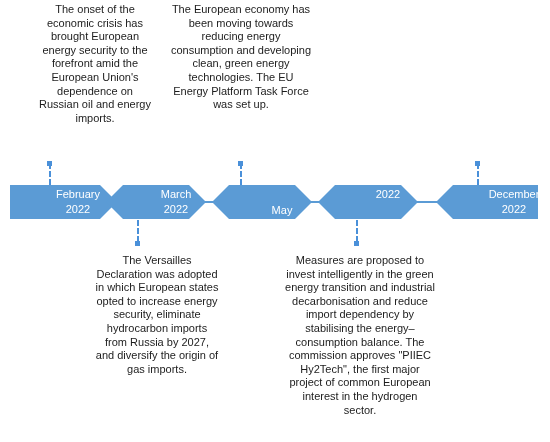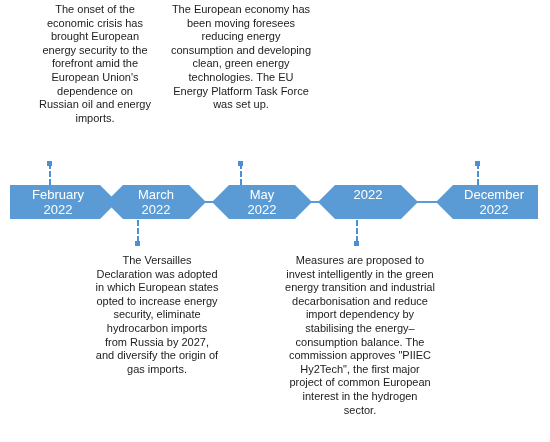--- a/index.html
+++ b/index.html
@@ -42,24 +42,25 @@
     top: 185px;
     width: 528px;
     height: 34px;
   }
   #timeline svg { display: block; }
 
   .hex-label {
     position: absolute;
     text-align: center;
     color: #ffffff;
-    font-size: 13px;
+    font-size: 11px;
     line-height: 15px;
     font-family: "Liberation Sans", sans-serif;
     pointer-events: none;
+    padding-left: 20px;
   }
 
   
   .connector {
     position: absolute;
     width: 0;
     border-left: 2px dashed #4A90D9;
   }
   .conn-cap {
     position: absolute;
@@ -68,21 +69,21 @@
     background: #4A90D9;
   }
 </style>
 </head>
 <body>
 
 <div id="canvas">
 
   <div class="note note-top" style="left:0px; top:3px; width:118px;padding-left:36px;">The onset of the economic crisis has brought European energy security to the forefront amid the European Union's dependence on Russian oil and energy imports.</div>
 
-  <div class="note note-top" style="left:170px; top:3px; width:142px;">The European economy has been moving foresees reducing energy consumption and developing clean, green energy technologies. The EU Energy Platform Task Force was set up.</div>
+  <div class="note note-top" style="left:170px; top:3px; width:142px;">The European economy has been moving towards reducing energy consumption and developing clean, green energy technologies. The EU Energy Platform Task Force was set up.</div>
 
 
   <div class="connector" style="left:49px; top:163px; height:22px;"></div>
   <div class="conn-cap" style="left:47px; top:161px;"></div>
 
   <div class="connector" style="left:240px; top:163px; height:22px;"></div>
   <div class="conn-cap" style="left:238px; top:161px;"></div>
 
   <div class="connector" style="left:477px; top:163px; height:22px;"></div>
   <div class="conn-cap" style="left:475px; top:161px;"></div>
@@ -106,21 +107,21 @@
     <div class="hex-label" style="left:0px; top:2px; width:96px;">
       <div>February</div>
       <div>2022</div>
     </div>
 
     <div class="hex-label" style="left:104px; top:2px; width:84px;">
       <div>March</div>
       <div>2022</div>
     </div>
 
-    <div class="hex-label" style="left:210px; top:2px; width:84px;">
+    <div class="hex-label" style="left:210px; top:18px; width:84px;">
       <div>May</div>
       <div>2022</div>
     </div>
 
     <div class="hex-label" style="left:316px; top:1px; width:84px; line-height:17px;">
       <div>2022</div>
     </div>
 
     <div class="hex-label" style="left:440px; top:2px; width:88px;">
       <div>December</div>

